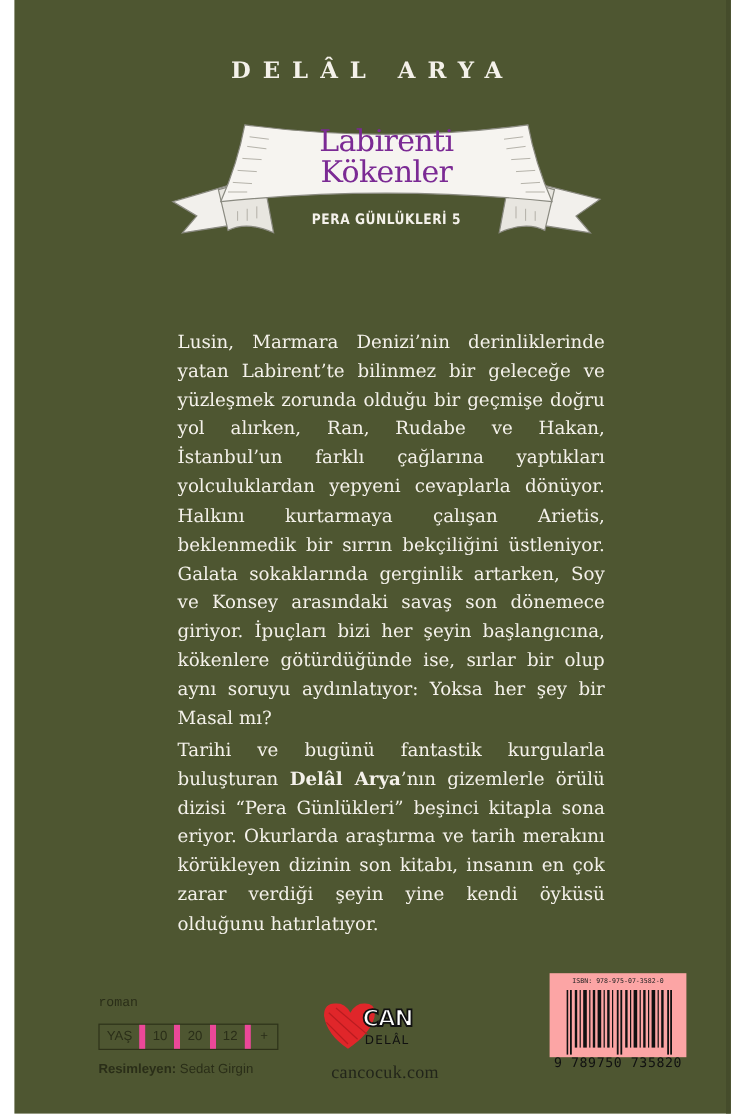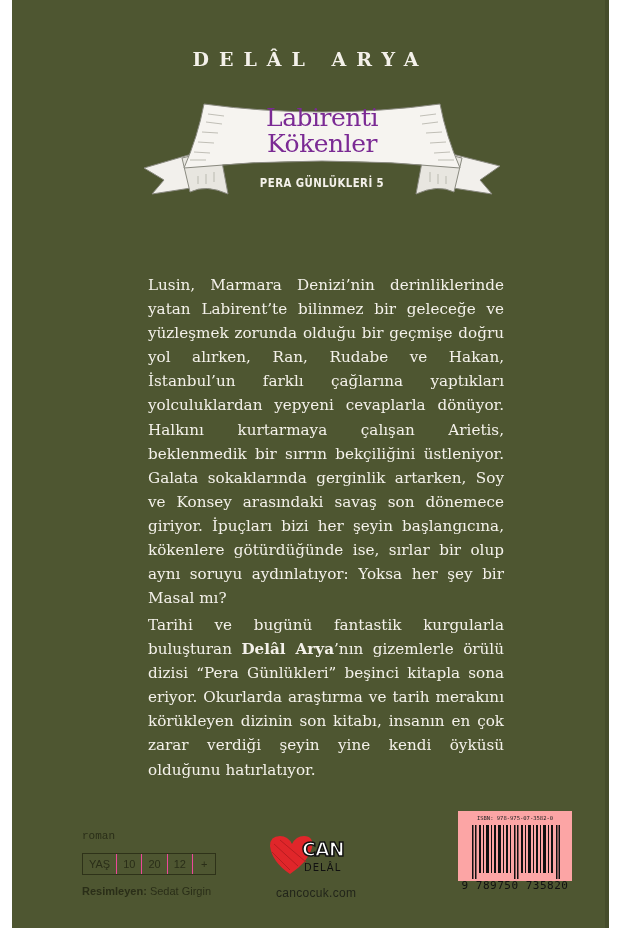--- a/index.html
+++ b/index.html
@@ -14,27 +14,27 @@
     font-family:"DejaVu Serif", serif; font-size:25px; line-height:26px; letter-spacing:-0.5px; }
   .series { position:absolute; left:0; width:100%; top:80px; text-align:center; color:#f4f1ea;
     font-family:"DejaVu Sans", sans-serif; font-weight:bold; font-size:12px; letter-spacing:0.5px; transform:scaleX(0.85); }
   .blurb { position:absolute; left:132px; width:356px; color:#f4f1ea; font-family:"DejaVu Serif", serif;
     font-size:15.2px; line-height:24.1px; text-align:justify; margin:16px; }
   .blurb b { font-weight:bold; }
   .p1 { top:257px; }
   .p2 { top:597px; }
   .genre { position:absolute; left:70px; top:830px; color:#2a2e18; font-family:Liberation Mono, monospace; font-size:11px; }
   .agebox { position:absolute; left:70px; top:853px; display:flex; border:1px solid #2e3219; }
-  .agebox span { display:block; height:20px; line-height:20px; padding:0 6px; border-right:1px solid #ec4899;
+  .agebox span { display:block; height:20px; line-height:20px; padding:0 6px; border-right:5px solid #ec4899;
     color:#2a2e18; font-family:"Liberation Sans", sans-serif; font-size:11px; text-align:center; }
   .agebox span:last-child { border-right:none; padding:0 8px; }
   .illus { position:absolute; left:70px; top:885px; color:#2a2e18; font-family:"Liberation Sans", sans-serif; font-size:11px;text-align:right; }
   .illus b { font-weight:bold; }
   .logo { position:absolute; left:256px; top:836px; width:90px; height:45px; }
-  .site { position:absolute; left:264px; top:886px; color:#22251a; font-family:Liberation Sans, sans-serif; font-size:12px; letter-spacing:0.3px; }
+  .site { position:absolute; left:264px; top:886px; color:#22251a; font-family:Liberation Serif, serif; font-size:15px; letter-spacing:0.3px; }
   .barcode { position:absolute; left:446px; top:811px; width:114px; height:70px; background:#fca5a5; }
   .isbn-top { position:absolute; left:0; width:100%; top:4px; text-align:center; font-family:"DejaVu Sans Mono", monospace; font-size:5.5px; color:#222; }
   .bars { position:absolute; left:14px; top:14px; width:88px; height:54px; }
   .isbn-num { position:absolute; left:0; width:100%; top:68px; text-align:center; font-family:"DejaVu Sans Mono", monospace; font-size:11px; color:#111; letter-spacing:0.5px; }
 </style>
 </head>
 <body>
 
 <div class="cover">
 

